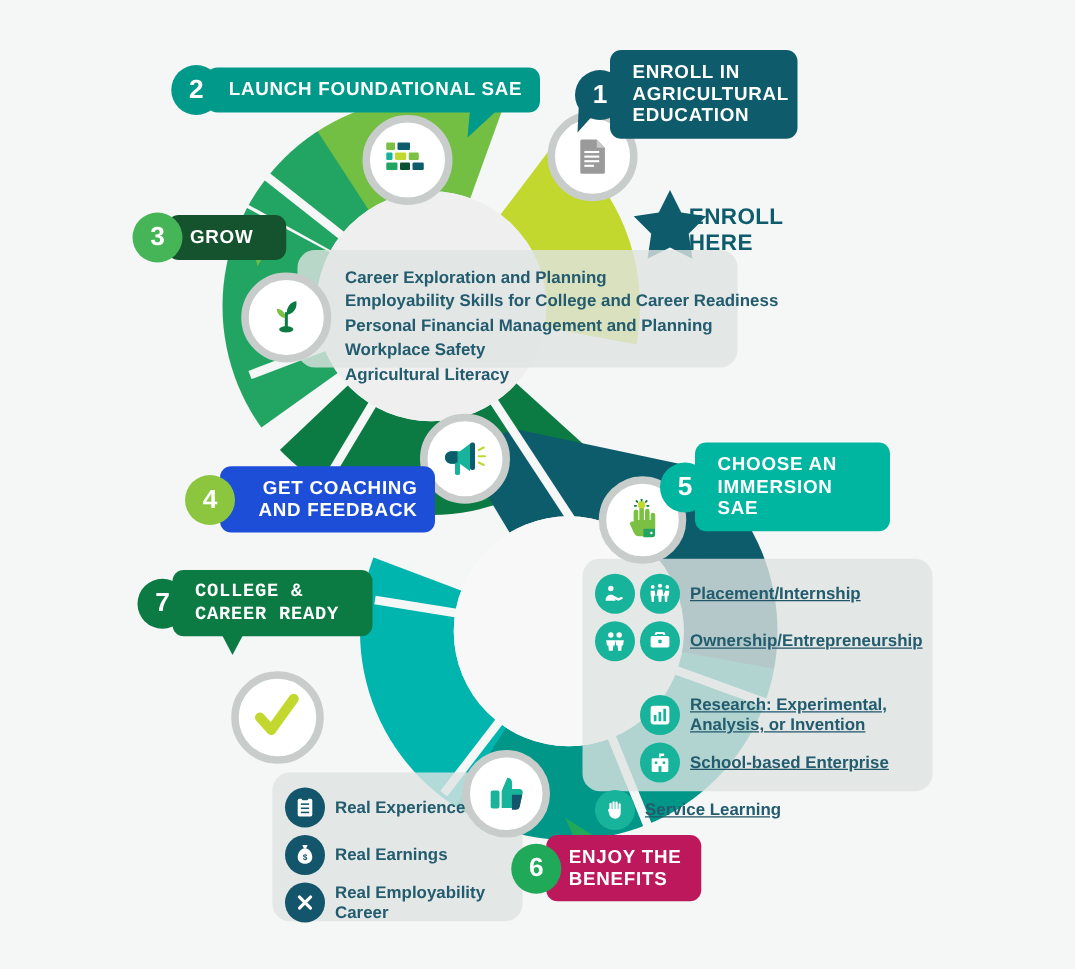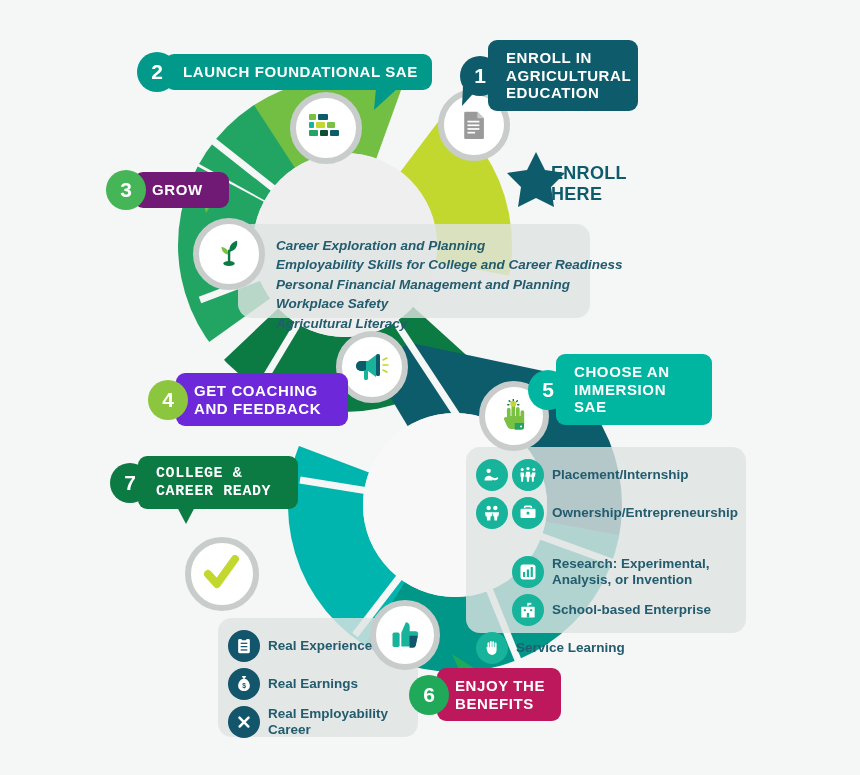--- a/index.html
+++ b/index.html
@@ -115,29 +115,29 @@
       <line x1="455" y1="505" x2="355" y2="635"></line>
       <line x1="455" y1="505" x2="300" y2="480"></line>
     </g>
 
     <circle cx="345" cy="245" r="92" fill="#efefef"></circle>
     <circle cx="455" cy="505" r="92" fill="#f8f8f8"></circle>
 
     <path d="M536 152 l9 18 20 3 -14 14 3 20 -18 -9 -18 9 3 -20 -14 -14 20 -3 z" fill="#0e5c6b"></path>
   </svg>
 
-  <div class="panel translucent" style="left:238px;top:224px;width:352px;height:94px;padding:12px 16px 12px 38px;box-sizing:border-box;font-style:italic;">
+  <div class="panel translucent" style="left:238px;top:200px;width:352px;height:94px;padding:12px 16px 12px 38px;box-sizing:border-box;">
     <div class="panel-line">Career Exploration and Planning</div>
     <div class="panel-line">Employability Skills for College and Career Readiness</div>
     <div class="panel-line">Personal Financial Management and Planning</div>
     <div class="panel-line">Workplace Safety</div>
     <div class="panel-line">Agricultural Literacy</div>
   </div>
 
-  <div class="panel translucent" style="left:466px;top:447px;width:280px;height:186px;padding:12px 10px 10px 10px;box-sizing:border-box;">
+  <div class="panel translucent" style="left:466px;top:447px;width:280px;height:186px;padding:12px 10px 10px 10px;box-sizing:border-box;text-decoration:underline;">
 
     <div class="list-row">
       <span class="ico" style="background:#17b39a;">
         <svg width="20" height="20" viewBox="0 0 24 24" fill="#fff">
           <circle cx="8" cy="7" r="2.6"></circle>
             <path d="M3 18c0-3 2.4-5 5-5 1.6 0 2.8.6 3.7 1.5l3.6 1.5 3.5-1.2.8 2-4.4 1.8-3.2-1.3c.3.4.5.9.5 1.4H3z"></path>
         </svg>
       </span>
       <span class="ico" style="background:#17b39a;">
         <svg width="20" height="20" viewBox="0 0 24 24" fill="#fff">
@@ -331,26 +331,26 @@
     <path d="M176 505 L196 505 L186 524 Z" fill="#0b7a43"></path>
   </svg>
 
   <div class="bubble" style="left:460px;top:40px;">
     <div class="bub-num" style="background:#0e5c6b;">1</div>
     <div class="bub-body" style="background:#0e5c6b;width:118px;">ENROLL IN AGRICULTURAL EDUCATION</div>
   </div>
 
   <div class="bubble" style="left:106px;top:170px;">
     <div class="bub-num" style="background:#45b557;">3</div>
-    <div class="bub-body" style="background:#701a75;white-space:nowrap;padding-right:26px;">GROW</div>
+    <div class="bub-body" style="background:#14532d;white-space:nowrap;padding-right:26px;">GROW</div>
   </div>
 
   <div class="bubble" style="left:148px;top:373px;">
     <div class="bub-num" style="background:#8cc63f;">4</div>
-    <div class="bub-body" style="background:#6d28d9;width:140px;">GET COACHING AND FEEDBACK</div>
+    <div class="bub-body" style="background:#1d4ed8;width:140px;text-align:right;">GET COACHING AND FEEDBACK</div>
   </div>
 
   <div class="bubble" style="left:528px;top:354px;">
     <div class="bub-num" style="background:#00b6a1;">5</div>
     <div class="bub-body" style="background:#00b6a1;width:124px;">CHOOSE AN IMMERSION SAE</div>
   </div>
 
   <div class="bubble" style="left:409px;top:668px;">
     <div class="bub-num" style="background:#21a95a;">6</div>
     <div class="bub-body" style="background:#be185d;width:92px;">ENJOY THE BENEFITS</div>

